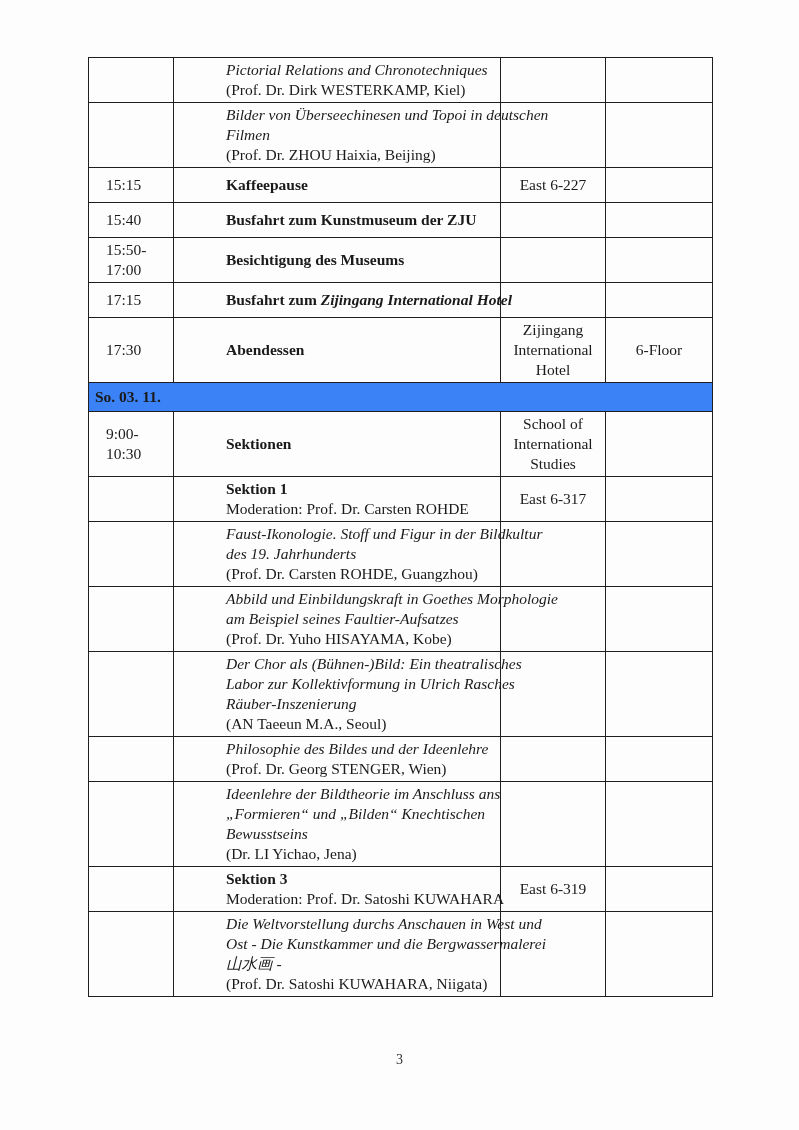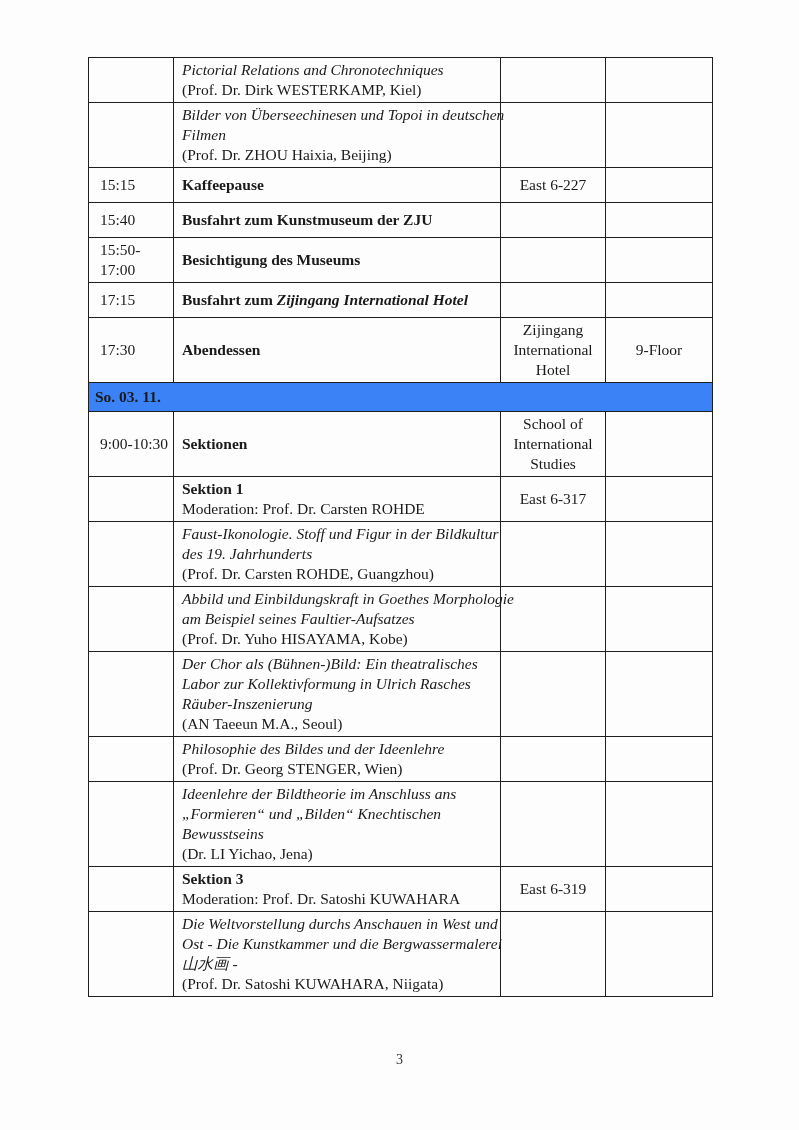--- a/index.html
+++ b/index.html
@@ -25,40 +25,40 @@
   col.c2 { width: 327px; }
   col.c3 { width: 105px; }
   col.c4 { width: 107px; }
   td {
     border: 1px solid #1f1f1f;
     vertical-align: middle;
     font-size: 15.5px;
     line-height: 20px;
   }
   td.c-time {
-    padding: 2px 2px 2px 11px;
+    padding: 2px 2px 2px 17px;
     text-align: left;
   }
   td.c-content { padding: 2px 2px 2px 8px; }
   td.c-content.single { padding-top: 7px; padding-bottom: 7px; }
   td.c-loc {
     padding: 2px 12px;
     text-align: center;
   }
   td.c-extra {
     padding: 2px 3px;
     text-align: center;
   }
   td.day-header {
     background: #3b82f6;
     font-weight: bold;
     padding: 4px 2px 4px 6px;
     text-align: left;
   }
-  .line { white-space: nowrap; overflow: visible; }
+  .line { white-space: nowrap; overflow: visible; margin-left: 44px; }
   .s-i { font-style: italic; }
   .s-b { font-weight: bold; }
   .s-bi { font-weight: bold; font-style: italic; }
   .s-n { font-style: normal; font-weight: normal; }
   .page-footer {
     position: absolute;
     left: 0;
     top: 1052px;
     width: 100%;
     text-align: center;
@@ -128,21 +128,21 @@
           </td>
           <td class="c-loc"></td>
           <td class="c-extra"></td>
         </tr>
         <tr>
           <td class="c-time">17:30</td>
           <td class="c-content single">
             <div class="line"><span class="s-b">Abendessen</span></div>
           </td>
           <td class="c-loc">Zijingang International Hotel</td>
-          <td class="c-extra">9-Floor</td>
+          <td class="c-extra">6-Floor</td>
         </tr>
         <tr>
           <td class="day-header" colspan="4">So. 03. 11.</td>
         </tr>
         <tr>
           <td class="c-time">9:00-10:30</td>
           <td class="c-content single">
             <div class="line"><span class="s-b">Sektionen</span></div>
           </td>
           <td class="c-loc">School of International Studies</td>

